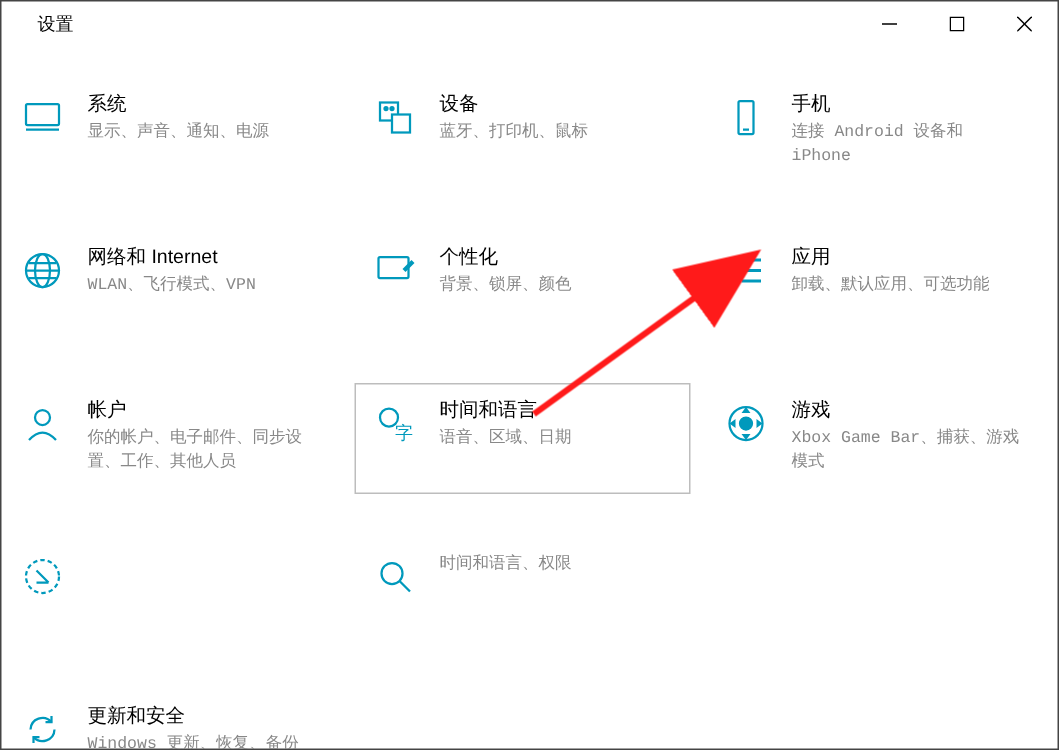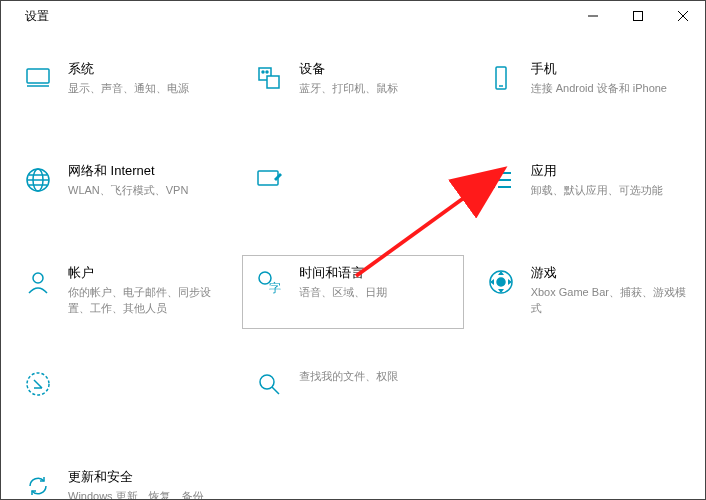--- a/index.html
+++ b/index.html
@@ -2,29 +2,29 @@
 <html><head>
 <meta charset="utf-8">
 <style>
   html,body{margin:0;padding:0;font-family:"Microsoft YaHei","Segoe UI",sans-serif;background:#fff;}
   .window{position:relative;width:706px;height:500px;border:1px solid #444;box-sizing:border-box;overflow:hidden;background:#fff;}
   .titlebar{height:30px;display:flex;align-items:center;justify-content:space-between;padding:0 0 0 24px;}
   .title{font-size:12px;color:#000;}
   .winbtns{display:flex;height:30px;}
   .winbtn{width:45px;height:30px;display:flex;align-items:center;justify-content:center;}
   .winbtn svg{stroke:#000;stroke-width:1}
-  .content{position:absolute;top:30px;left:0;right:0;bottom:0;overflow-y:auto;padding:20px 10px 10px 10px;box-sizing:border-box;}
+  .content{position:absolute;top:30px;left:0;right:0;bottom:0;overflow-y:auto;padding:20px 10px 10px 0;box-sizing:border-box;}
   .grid{display:grid;grid-template-columns:repeat(3,1fr);gap:28px 10px;}
   .cell{display:flex;align-items:flex-start;padding:8px;border:1px solid transparent;min-height:56px;}
   .cell.highlight{border:1px solid #bdbdbd;}
   .cell:last-child{grid-column:1;}
   .ico{width:36px;height:36px;display:flex;align-items:center;justify-content:center;flex:0 0 36px;margin-right:12px;color:#0099bc;}
   .txt{display:flex;flex-direction:column;min-width:0;}
   .lbl{font-size:13px;color:#000;line-height:18px;}
-  .sub{font-size:11px;color:#888;line-height:16px;margin-top:2px;}
+  .sub{font-size:11px;color:#888;line-height:16px;margin-top:2px;font-family:Liberation Mono, monospace;}
   
   .arrow{position:absolute;pointer-events:none;}
   
   .content::-webkit-scrollbar{width:14px}
   .content::-webkit-scrollbar-thumb{background:#ccc}
 </style>
 </head>
 <body>
 
 <div class="window">
@@ -105,20 +105,24 @@
             <span class="sub">WLAN、飞行模式、VPN</span>
           </div>
         </div>
         <div class="cell">
           <div class="ico">
             <svg width="28" height="28" fill="none" stroke="currentColor" stroke-width="1.5">
               <rect x="3" y="5" width="20" height="14" rx="1"></rect>
               <path d="M19 13 l6 -6 l2 2 l-6 6 z" fill="currentColor" stroke="none"></path>
             </svg>
           </div>
+          <div class="txt">
+            <span class="lbl">个性化</span>
+            <span class="sub">背景、锁屏、颜色</span>
+          </div>
         </div>
         <div class="cell">
           <div class="ico">
             <svg width="28" height="28" fill="none" stroke="currentColor" stroke-width="2">
               <line x1="5" y1="7" x2="8" y2="7"></line>
               <line x1="11" y1="7" x2="24" y2="7"></line>
               <line x1="5" y1="14" x2="8" y2="14"></line>
               <line x1="11" y1="14" x2="24" y2="14"></line>
               <line x1="5" y1="21" x2="8" y2="21"></line>
               <line x1="11" y1="21" x2="24" y2="21"></line>
@@ -175,21 +179,21 @@
           </div>
         </div>
         <div class="cell">
           <div class="ico">
             <svg width="28" height="28" fill="none" stroke="currentColor" stroke-width="1.5">
               <circle cx="12" cy="12" r="7"></circle>
               <line x1="17" y1="17" x2="24" y2="24"></line>
             </svg>
           </div>
           <div class="txt">
-            <span class="sub">查找我的文件、权限</span>
+            <span class="sub">时间和语言、权限</span>
           </div>
         </div>
         <div class="cell">
           <div class="ico">
             <svg width="28" height="28" fill="none" stroke="currentColor" stroke-width="1.5">
               <path d="M6 14 a8 8 0 0 1 14 -5 M22 14 a8 8 0 0 1 -14 5"></path>
               <path d="M20 5 v4 h-4 M8 23 v-4 h4"></path>
             </svg>
           </div>
           <div class="txt">

